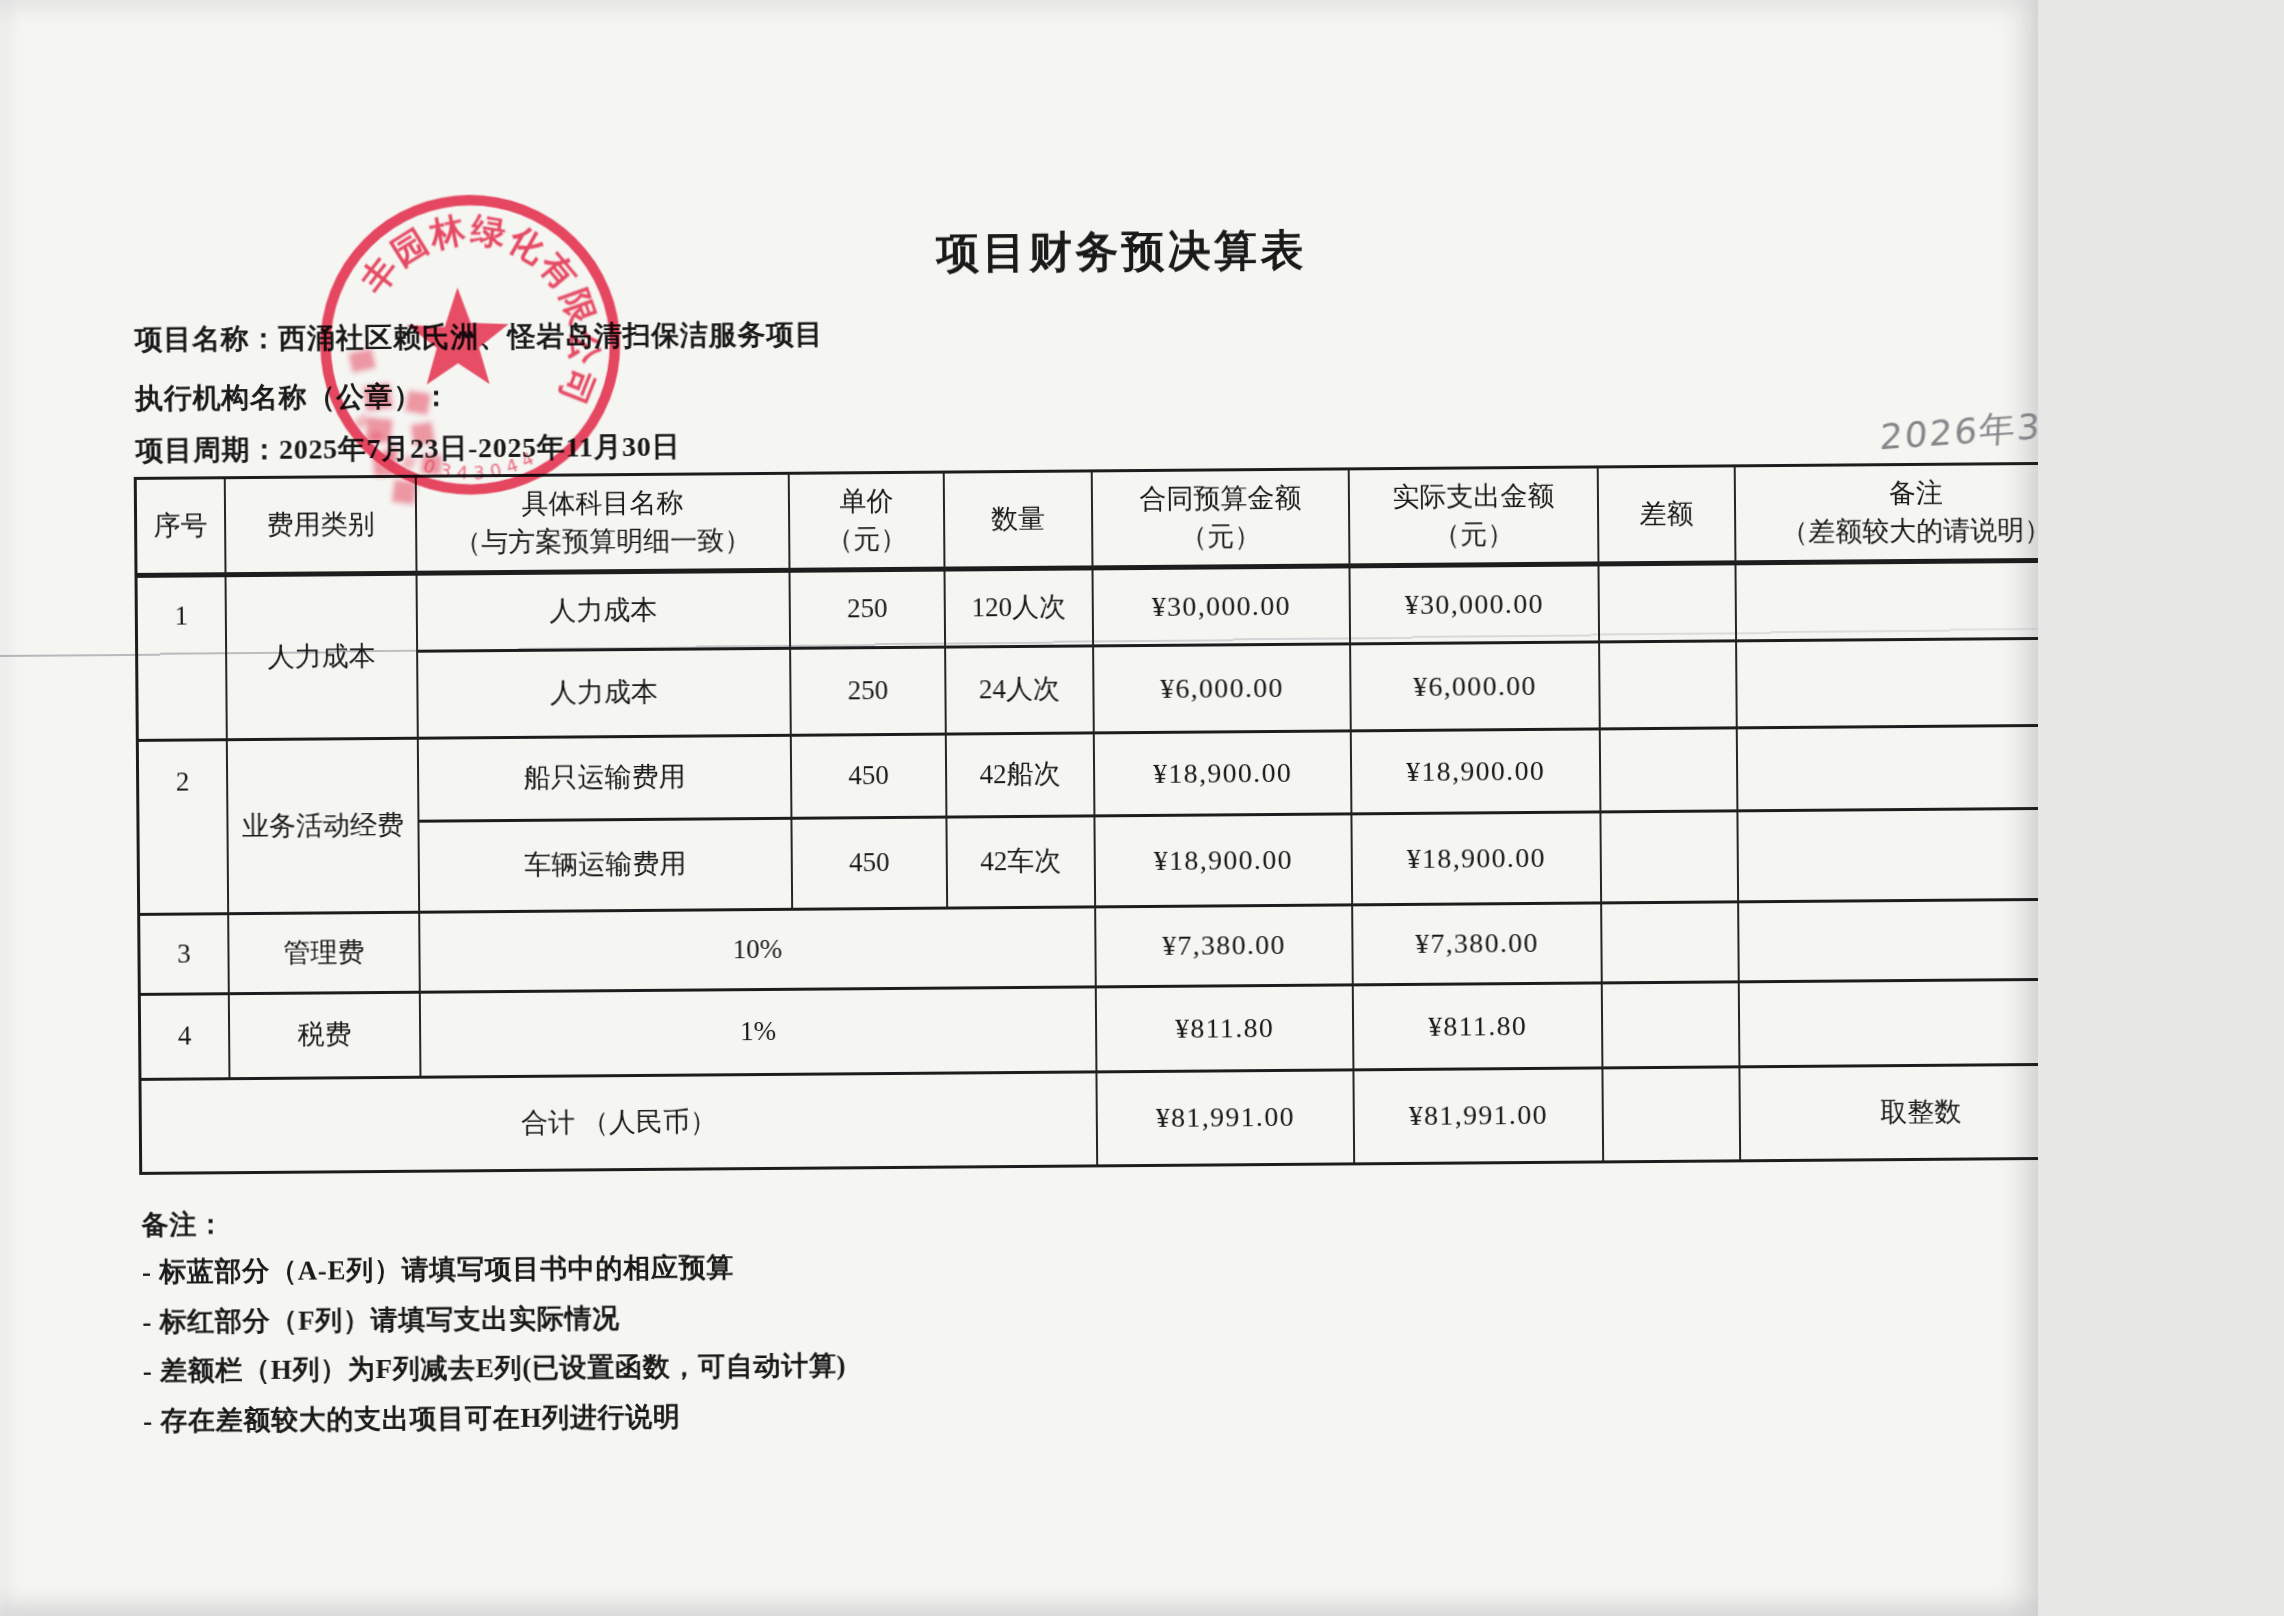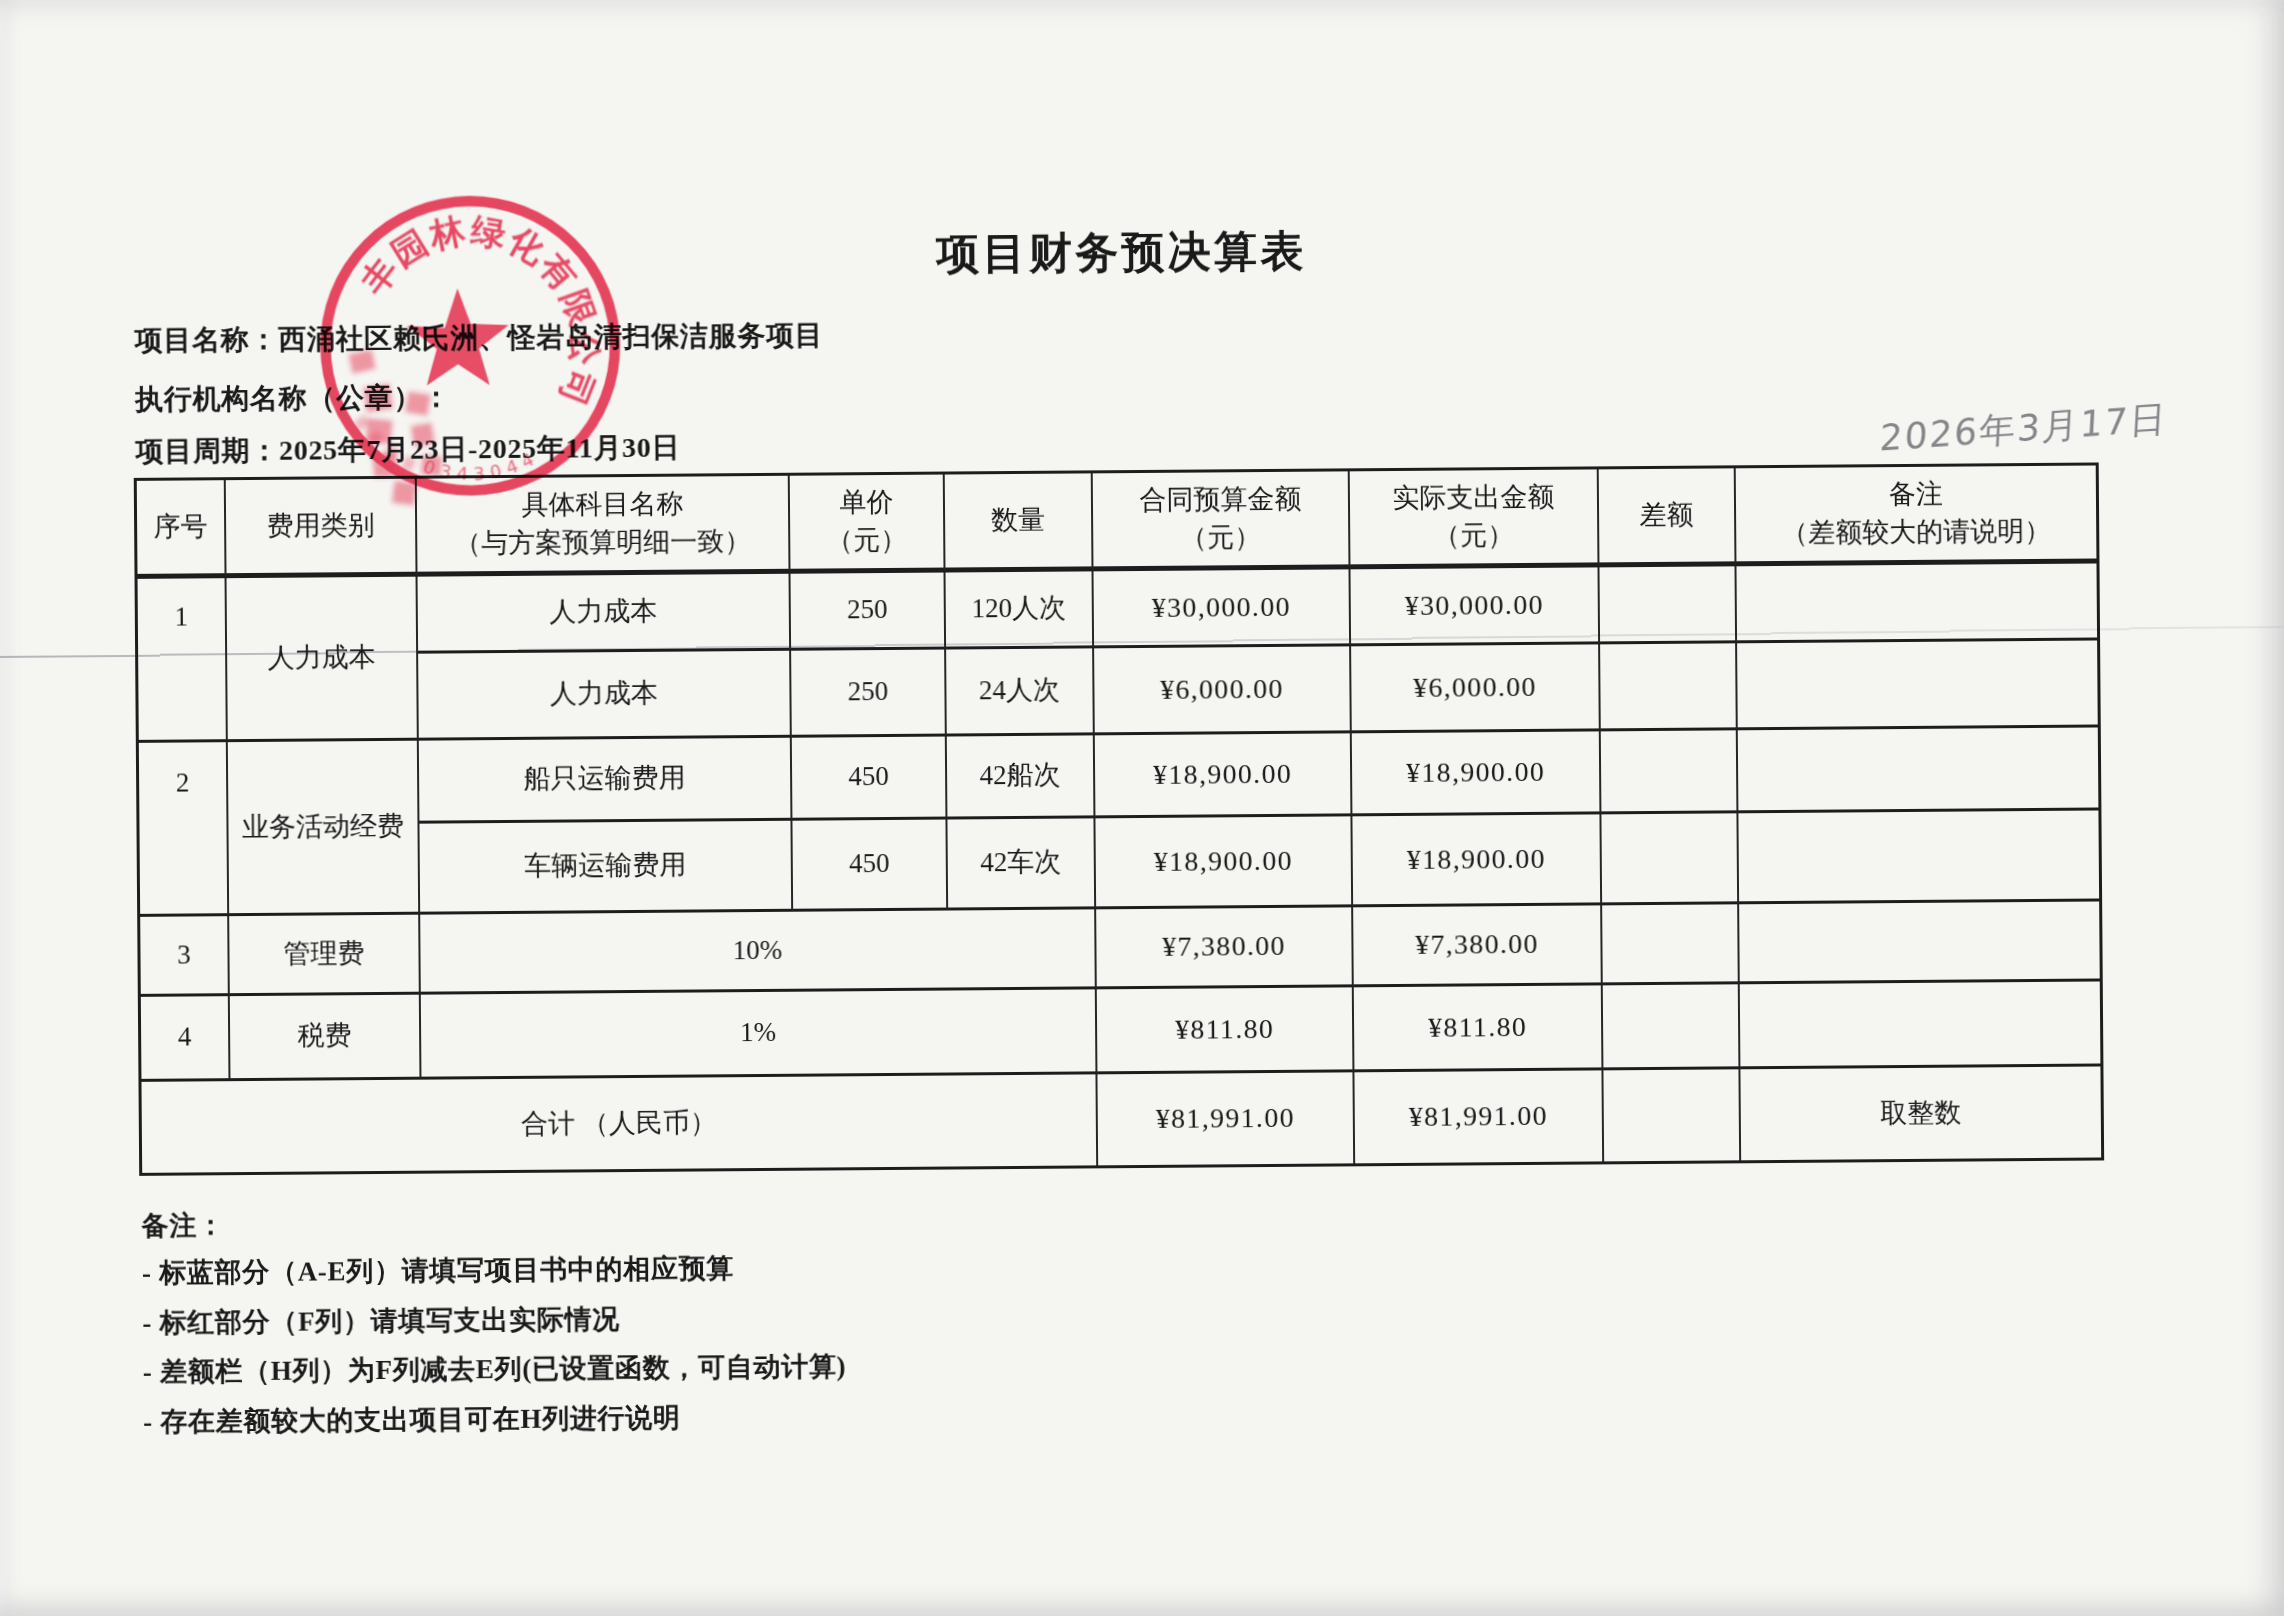--- a/index.html
+++ b/index.html
@@ -1,17 +1,17 @@
 <!DOCTYPE html>
 <html style="font-size:10.4px"><head>
 <meta charset="utf-8">
 <style>
   html,body{margin:0;padding:0;background:#e7e7e5;}
   .page{
-    position:relative; width:2284px; height:1616px; overflow:hidden;
+    position:relative; width:2038px; height:1616px; overflow:hidden;
     background:#f5f5f2;
     font-family:"Liberation Serif","DejaVu Serif",serif;
     color:#1a1a1a;
     box-shadow: inset -13px 0 29px rgba(120,120,128,.22), inset 0 -10.4px 23px rgba(120,120,128,.15), inset 3.9px 0 7.8px rgba(255,255,255,.8);
   }
   .skew{position:absolute; inset:0; transform:rotate(-0.45deg); transform-origin:50% 55%;}
   .title{
     position:absolute; left:905px; top:224px; width:443px;
     font-size:43px; font-weight:bold; letter-spacing:3.3px; text-align:center; white-space:nowrap;
   }

